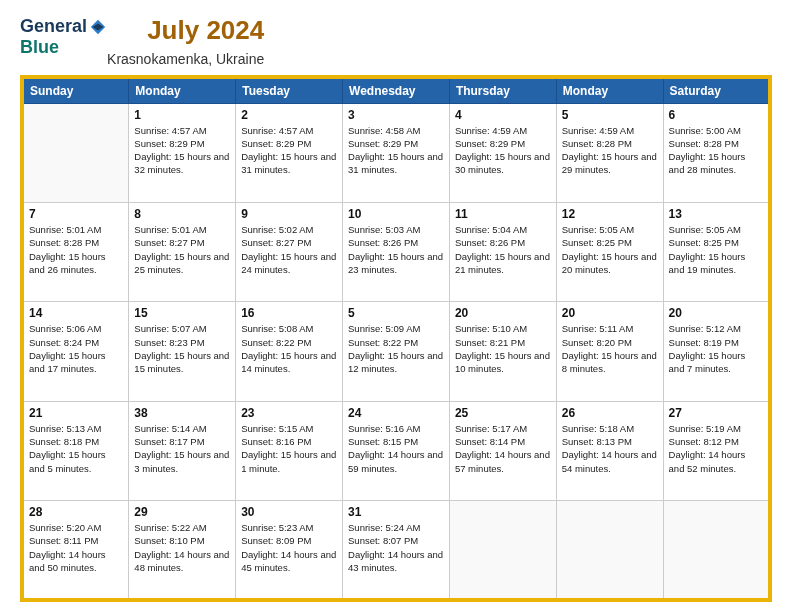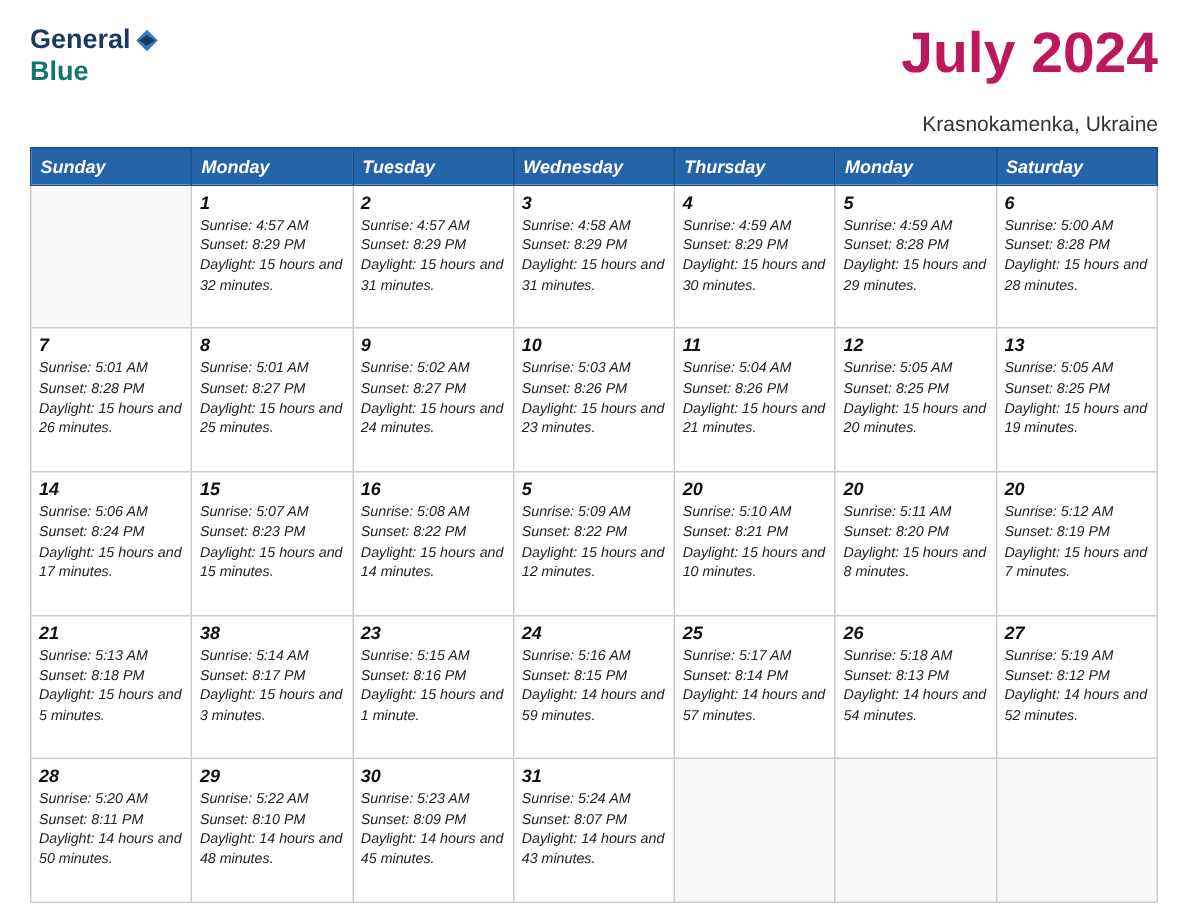--- a/index.html
+++ b/index.html
@@ -12,21 +12,20 @@
     }
     .page {
       width: 792px;
       height: 612px;
       padding: 16px 20px 10px 20px;
       display: flex;
       flex-direction: column;
     }
     .header {
       display: flex;
-      justify-content: space-between;
       align-items: flex-start;
       margin-bottom: 8px;
     }
     .logo {
       display: flex;
       flex-direction: column;
       align-items: flex-start;
     }
     .logo-text {
       display: flex;
@@ -44,37 +43,36 @@
     }
     .logo-icon {
       width: 18px;
       height: 18px;
       margin-left: 2px;
     }
     .title-area {
       text-align: right;
     }
     .month-title {
-      font-size: 38px;
-      font-weight: bold;
-      color: #be185d;
+      font-size: 26px;
+      font-weight: bold;
+      color: #a16207;
       line-height: 1.1;
     }
     .location {
       font-size: 14px;
       color: #333;
-      margin-top: 16px;
+      margin-top: 6px;
     }
     .calendar {
       flex: 1;
-      border: 1px solid #eab308;
+      border: 4px solid #eab308;
       border-collapse: collapse;
       width: 100%;
       table-layout: fixed;
-      font-style: italic;
     }
     .calendar th {
       background-color: #2563a8;
       color: #fff;
       text-align: left;
       padding: 5px 6px;
       font-size: 12px;
       font-weight: bold;
       border: 1px solid #1a4f8f;
     }

